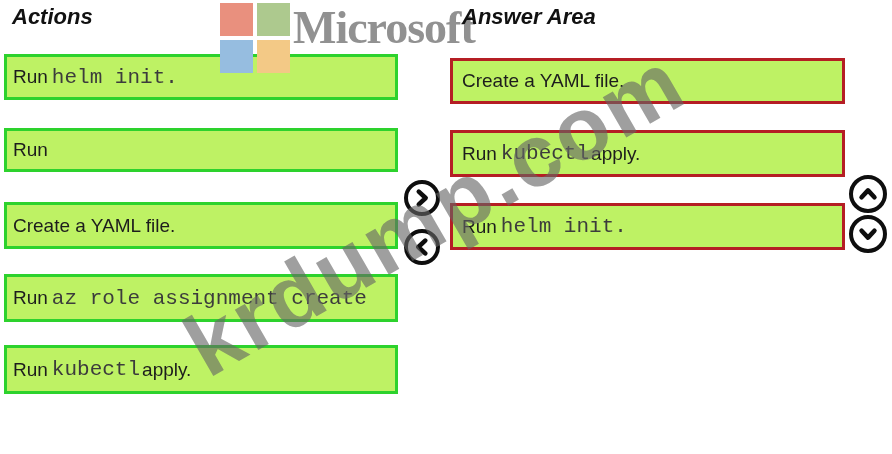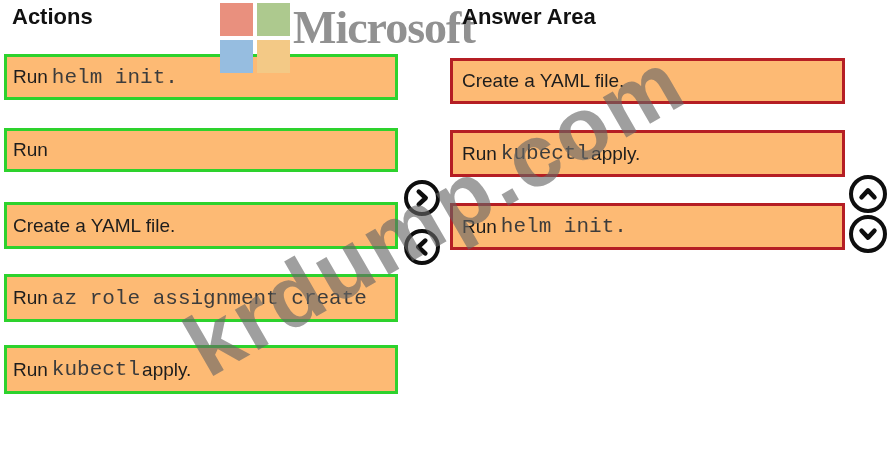--- a/index.html
+++ b/index.html
@@ -11,20 +11,21 @@
     font-family: "Liberation Sans", sans-serif;
     overflow: hidden;
   }
   .title {
     position: absolute;
     font-size: 22px;
     font-weight: bold;
     color: #111;
     z-index: 4;
     white-space: nowrap;
+    font-style: italic;
   }
   #actions-title { left: 12px; top: 4px; }
   #answer-title  { left: 462px; top: 4px; text-align: right; }
 
   
   .logo { position: absolute; left: 220px; top: 3px; z-index: 3; }
   .logo-squares { position: absolute; left: 0; top: 0; width: 70px; height: 70px; }
   .sq { position: absolute; width: 33px; height: 33px; }
   .sq-red    { left: 0;    top: 0;    background: #e9907e; }
   .sq-green  { left: 37px; top: 0;    background: #adc98e; }
@@ -37,21 +38,21 @@
     letter-spacing: -1px;
     white-space: nowrap;
     font-family: Liberation Serif, serif;
   }
 
   
   .box {
     position: absolute;
     display: flex;
     align-items: center;
-    background: #fdba74;
+    background: #bef264;
     z-index: 1;
     white-space: nowrap;
     overflow: hidden;
   }
   .box-green { left: 4px;   width: 394px; border: 3px solid #2dd22d; padding-left: 6px; }
   .box-red   { left: 450px; width: 395px; border: 3px solid #b51e24; padding-left: 9px; }
   .t-sans { font-family: "Liberation Sans", sans-serif; font-size: 19px; color: #1d1d1d; }
   .t-mono { font-family: "Liberation Mono", "DejaVu Sans Mono", monospace; font-size: 21px; color: #3c3c3c; margin: 0 2px 0 4px; }
 
   #abox-0 { top: 54px;  height: 46px; }

